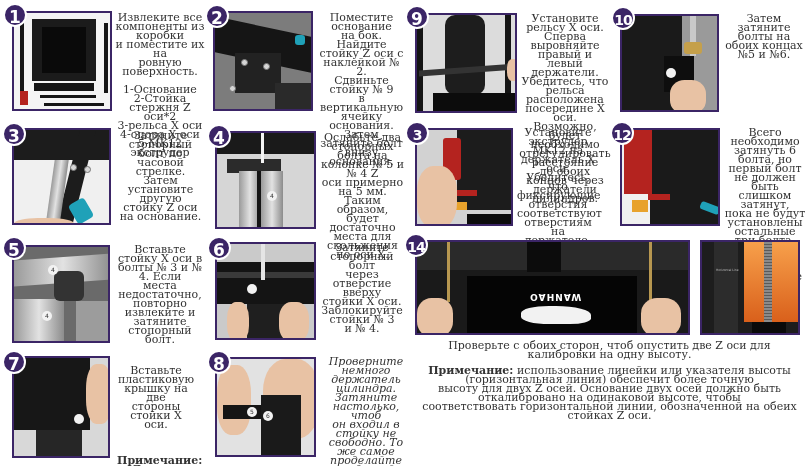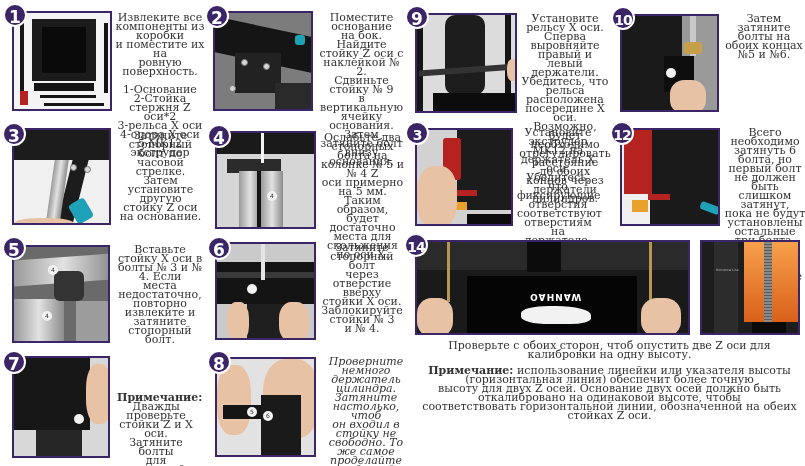--- a/index.html
+++ b/index.html
@@ -185,20 +185,23 @@
 <div class="step">
   <div class="photo" style="left:12px;top:356px;width:98px;height:102px;">
     <div class="scene" style="background:#d8d8d8;"></div>
     <div class="blk" style="left:0;top:0;width:76px;height:72px;background:#171717;"></div>
     <div class="blk" style="left:22px;top:72px;width:46px;height:30px;background:#262626;"></div>
     <div class="num-sticker" style="left:60px;top:56px;"></div>
     <div class="skin" style="left:72px;top:6px;width:26px;height:60px;"></div>
   </div>
   <div class="badge" style="left:2px;top:350px;">7</div>
   <div class="caption" style="left:117px;top:357px;width:78px;">
+    <span>Вставьте пластиковую
+крышку на две
+стороны стойки X оси.</span>
     <br><br>
     <b>Примечание:</b><span> Дважды
 проверьте стойки Z и X
 оси. Затяните болты
 для надежной
 установки опоры.</span>
   </div>
 </div>
 
 <div class="step">

